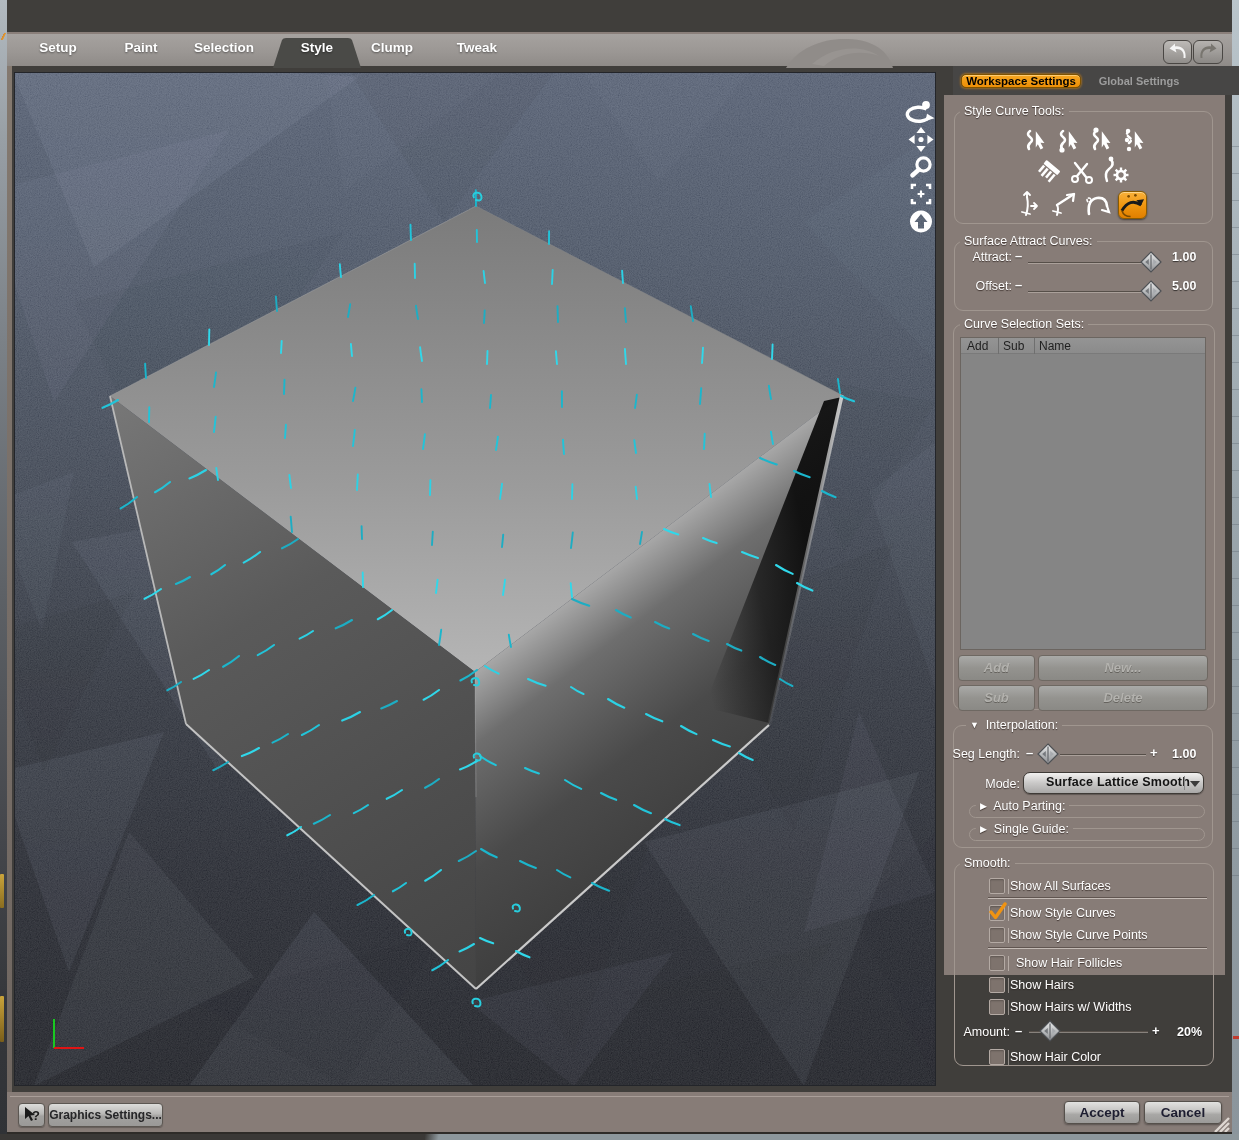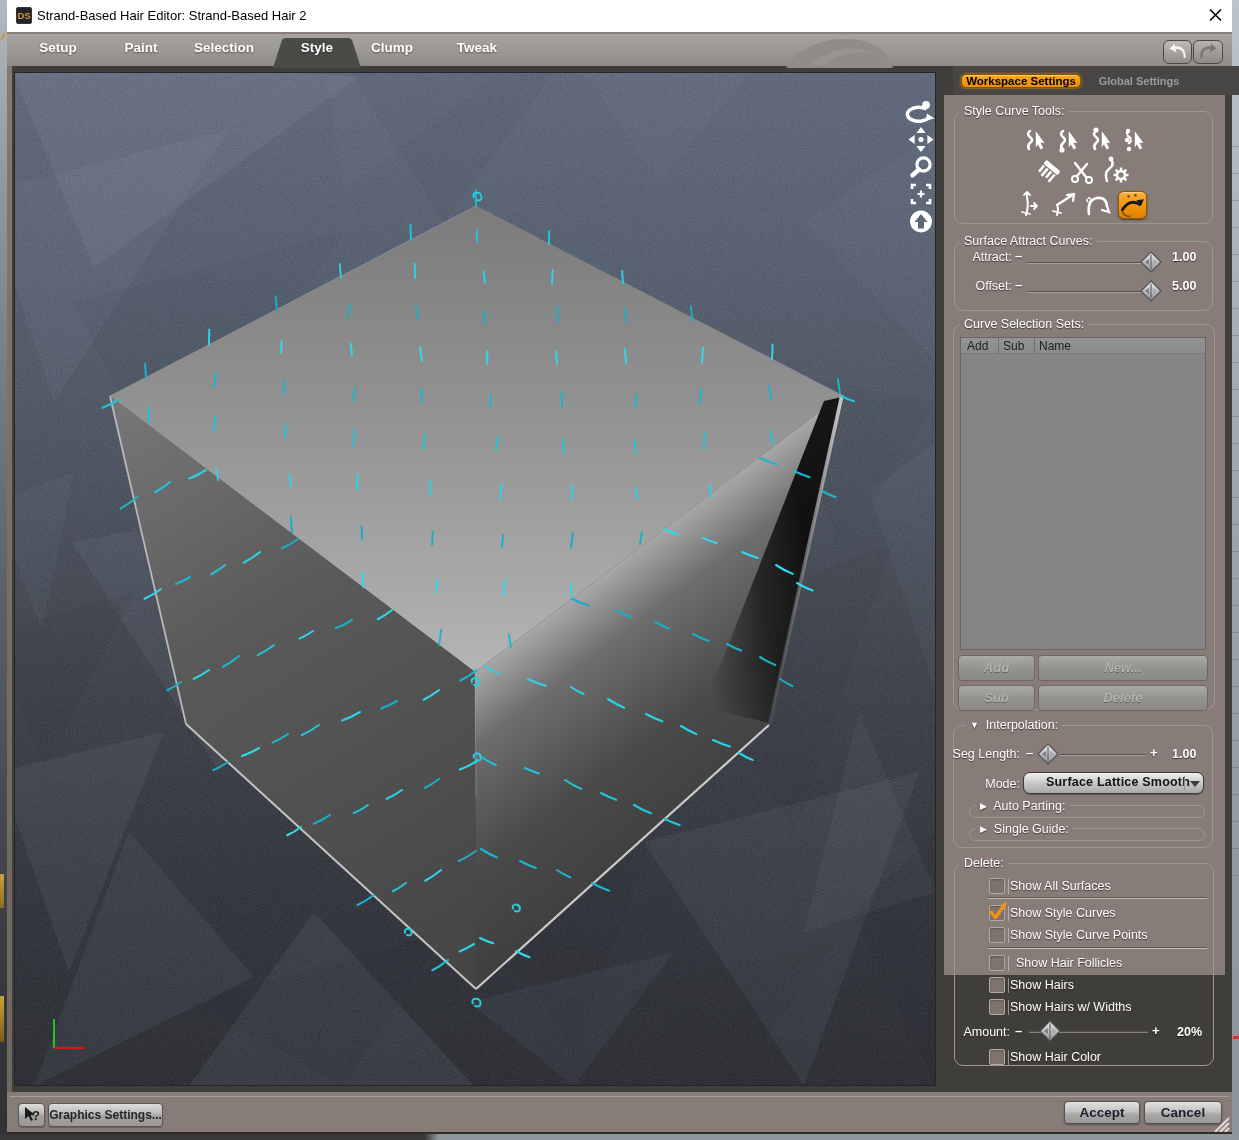--- a/index.html
+++ b/index.html
@@ -43,27 +43,20 @@
 <div class="abs" style="left:0;top:996px;width:4px;height:46px;background:linear-gradient(#caa43b,#7a5e1a);border-radius:1px;"></div>
 <div class="abs" id="strip-right" style="right:0;top:0;width:7px;height:1140px;background:linear-gradient(#bac5cb, #aab5bc 20%, #9aa5ac 45%, #919ca3 70%, #8b959c);">
 <div style="position:absolute;left:0;top:120px;width:7px;height:760px;background:repeating-linear-gradient(#0000 0 26px, rgba(90,100,110,0.35) 26px 27px);"></div>
 </div>
 <div class="abs" style="right:0;top:1036px;width:6px;height:3px;background:#c23b2e;"></div>
 <div class="abs" style="left:0;top:1134px;width:425px;height:6px;background:#3a3836;"></div>
 <div class="abs" style="left:425px;top:1134px;width:814px;height:6px;background:linear-gradient(100deg,#3a3836 0px,#8d979c 14px);"></div>
 
 <div class="abs" id="win" style="left:7px;top:0;width:1225px;height:1134px;background:#403e3b;">
 
-  <div class="abs" style="left:0;top:0;width:1225px;height:32px;background:#fff;">
-    <div class="abs" style="left:9px;top:7px;width:16px;height:17px;background:#23232b;border-radius:2px;border:1px solid #3c3628;color:#c89a3a;font-weight:bold;font-size:9.5px;text-align:center;line-height:16px;">DS</div>
-    <div class="abs" style="left:30px;top:8px;color:#000;font-size:13px;">Strand-Based Hair Editor: Strand-Based Hair 2</div>
-    <svg class="abs" style="left:1202px;top:8px;" width="13" height="14">
-        <path d="M1,1.5 L12,12.5 M12,1.5 L1,12.5" stroke="#000" stroke-width="1.6"></path>
-      </svg>
-  </div>
 
   <div class="abs" id="tabbar" style="left:0;top:32px;width:1225px;height:34px;background:linear-gradient(#a6a29f, #9b9794 55%, #8f8b88);border-top:2px solid #8a7f7a;">
     <svg class="abs" style="left:775px;top:2px;" width="120" height="32">
       <path d="M4,32 C16,12 40,2 66,3 C92,4 106,15 111,32 Z" fill="#908c89"></path>
       <path d="M30,28 C50,10 80,8 97,20 C80,14 58,16 42,30 Z" fill="#989491"></path>
     </svg>
     <svg class="abs" style="left:258px;top:4px;" width="104" height="30">
       <path d="M8,30 L17,2 Q18,0 21,0 L83,0 Q86,0 87,2 L96,30 Z" fill="#4a4a47"></path>
     </svg>
     <div class="tab" style="left:6px;">Setup</div>
@@ -542,21 +535,21 @@
 <span style="position:absolute;left:160px;top:3px;width:1px;height:14px;background:#8a8a8a;"></span>
 <svg style="position:absolute;left:165px;top:7px;" width="12" height="8">
           <path d="M1,1 L11,1 L6,7 Z" fill="#3c3c3c"></path>
         </svg>
 </div>
 <div class="grp" style="left:25px;top:710px;width:236px;height:13px;border-radius:7px;"></div>
 <div class="grplbl" style="left:32px;top:704px;"><span style="font-size:9px;vertical-align:1.5px;">▶</span>&nbsp; Auto Parting:</div>
 <div class="grp" style="left:25px;top:733px;width:236px;height:13px;border-radius:7px;"></div>
 <div class="grplbl" style="left:32px;top:727px;"><span style="font-size:9px;vertical-align:1.5px;">▶</span>&nbsp; Single Guide:</div>
 <div class="grp" style="left:10px;top:768px;width:260px;height:203px;"></div>
-<div class="grplbl" style="left:16px;top:761px;">Delete:</div>
+<div class="grplbl" style="left:16px;top:761px;">Smooth:</div>
 <div class="cb" style="left:45px;top:783px;"></div>
 <div class="lbl abs" style="left:66px;top:784px;">Show All Surfaces</div>
 <div class="sep" style="left:44px;top:803px;width:219px;"></div>
 <div class="cb" style="left:45px;top:810px;"></div>
 <svg class="abs" style="left:44px;top:807px;" width="21" height="20">
         <path d="M3,10 L7.5,15.5 L17,2" stroke="#f09312" stroke-width="3.4" fill="none" stroke-linecap="round" stroke-linejoin="round"></path>
       </svg>
 <div class="lbl abs" style="left:66px;top:811px;">Show Style Curves</div>
 <div class="cb" style="left:45px;top:832px;"></div>
 <div class="lbl abs" style="left:66px;top:833px;">Show Style Curve Points</div>

